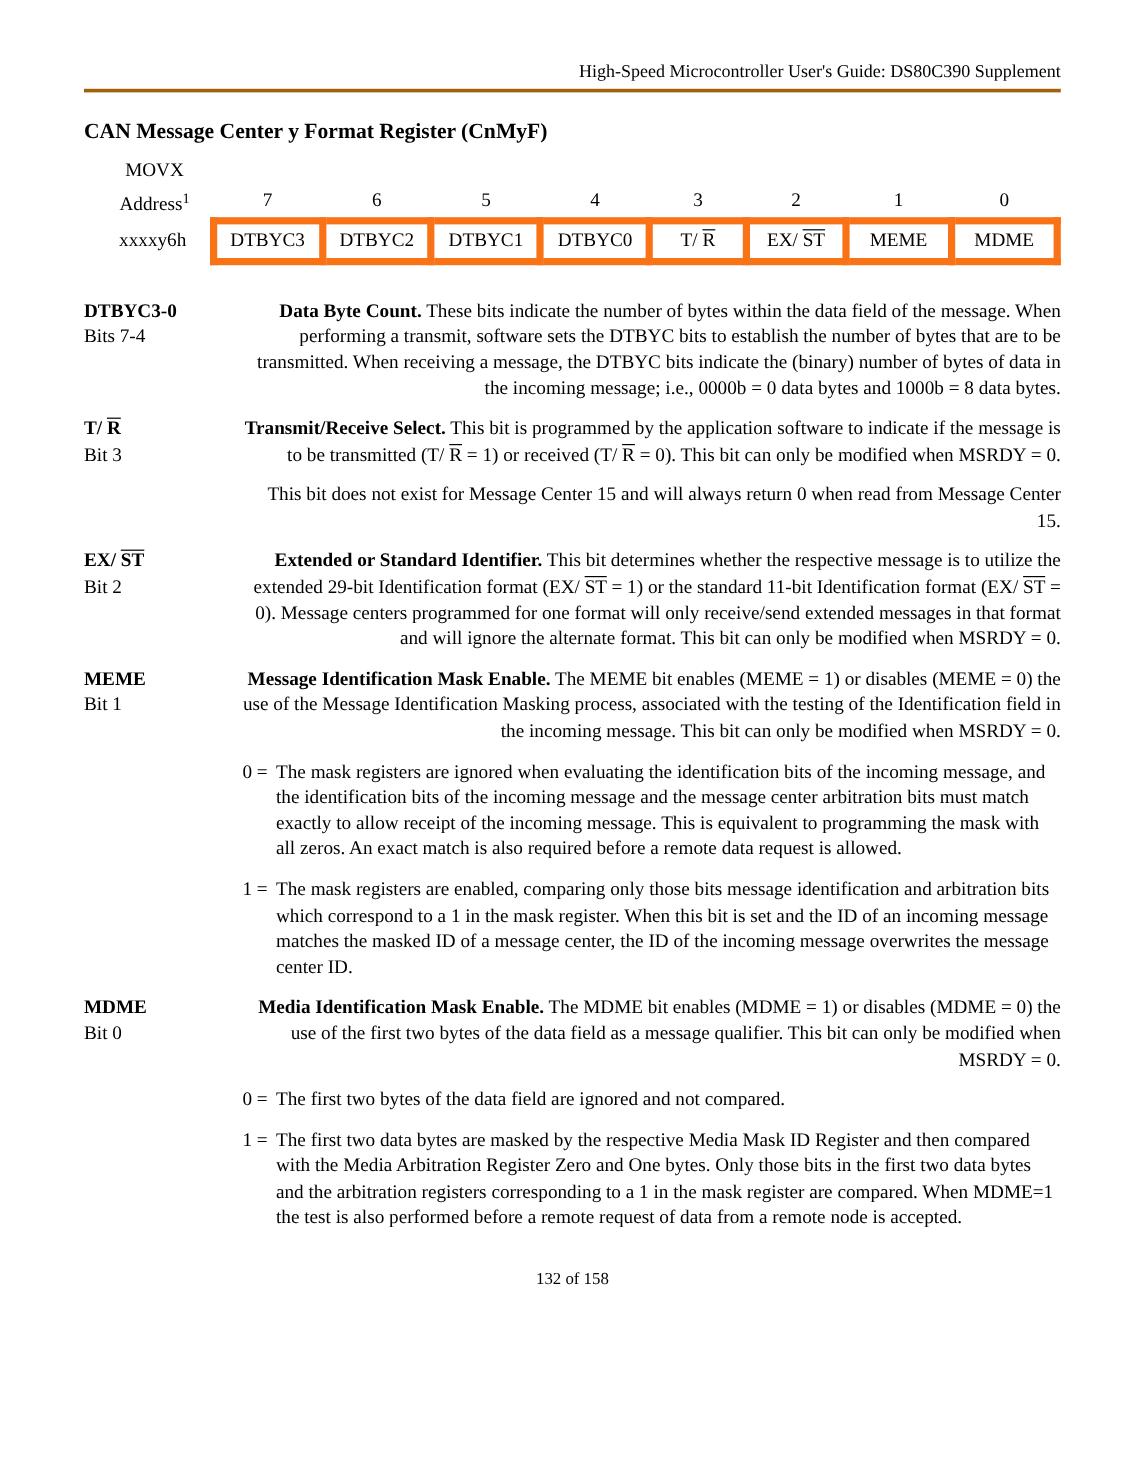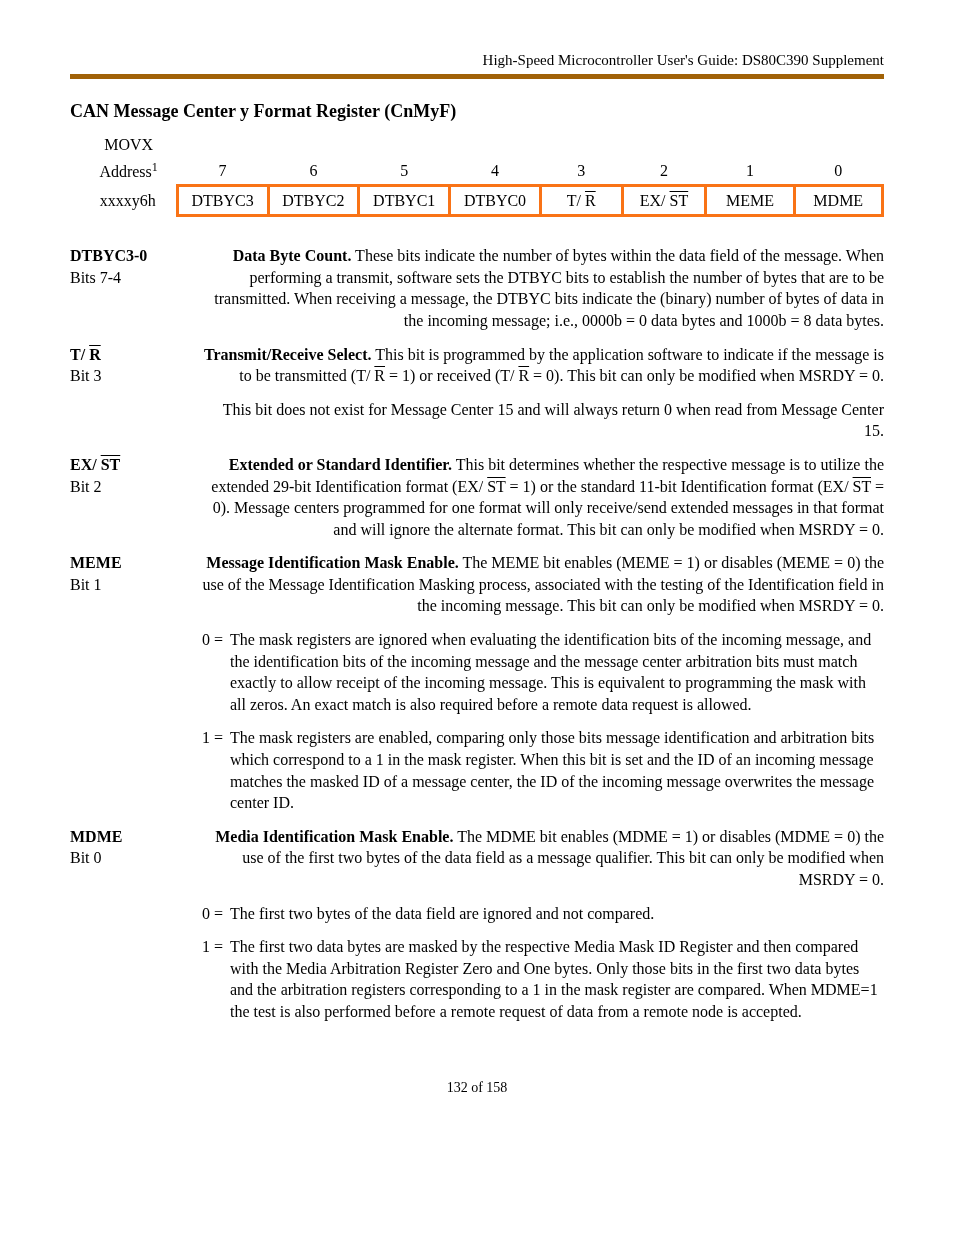--- a/index.html
+++ b/index.html
@@ -10,21 +10,21 @@
     margin: 0;
     padding: 50px 70px;
     width: 954px;
     box-sizing: border-box;
     line-height: 1.35;
   }
   .header-line {
     text-align: right;
     font-size: 15px;
     padding-bottom: 4px;
-    border-bottom: 5px solid #a16207;
+    border-bottom: 3px solid #a16207;
     margin-bottom: 20px;
   }
   .section-title {
     font-weight: bold;
     font-size: 18px;
     margin-bottom: 8px;
   }
   .reg-table {
     border-collapse: collapse;
     margin-left: 10px;
@@ -37,21 +37,21 @@
   }
   .reg-table .hdr-row td {
     border: none;
     width: 82px;
   }
   .reg-table .addr-col {
     width: 90px;
     text-align: center;
   }
   .reg-table .data-row td {
-    border: 3px solid #f97316;
+    border: 6px solid #f97316;
     padding: 3px 6px;
   }
   .reg-table .data-row td.addr-col {
     border: none;
   }
   .sup { font-size: 0.75em; vertical-align: super; }
   .overline { text-decoration: overline; }
   .defs {
     display: grid;
     grid-template-columns: 120px 1fr;
@@ -67,21 +67,21 @@
   .def-body .bold { font-weight: bold; }
   .def-body .under { }
   .val-item {
     display: grid;
     grid-template-columns: 28px 1fr;
     margin: 0 0 12px 0;
   }
   .val-item:last-child { margin-bottom:0; }
   .val-item .vk { }
   .val-item .vd { }
-  .page-num { text-align: center; font-size: 14px; margin-top: 56px; }
+  .page-num { text-align: center; font-size: 14px; margin-top: 32px; }
 </style>
 </head>
 <body>
 
 <div class="header-line">High-Speed Microcontroller User's Guide: DS80C390 Supplement</div>
 
 <div class="section-title">CAN Message Center y Format Register (CnMyF)</div>
 
 <table class="reg-table">
   <tbody>

